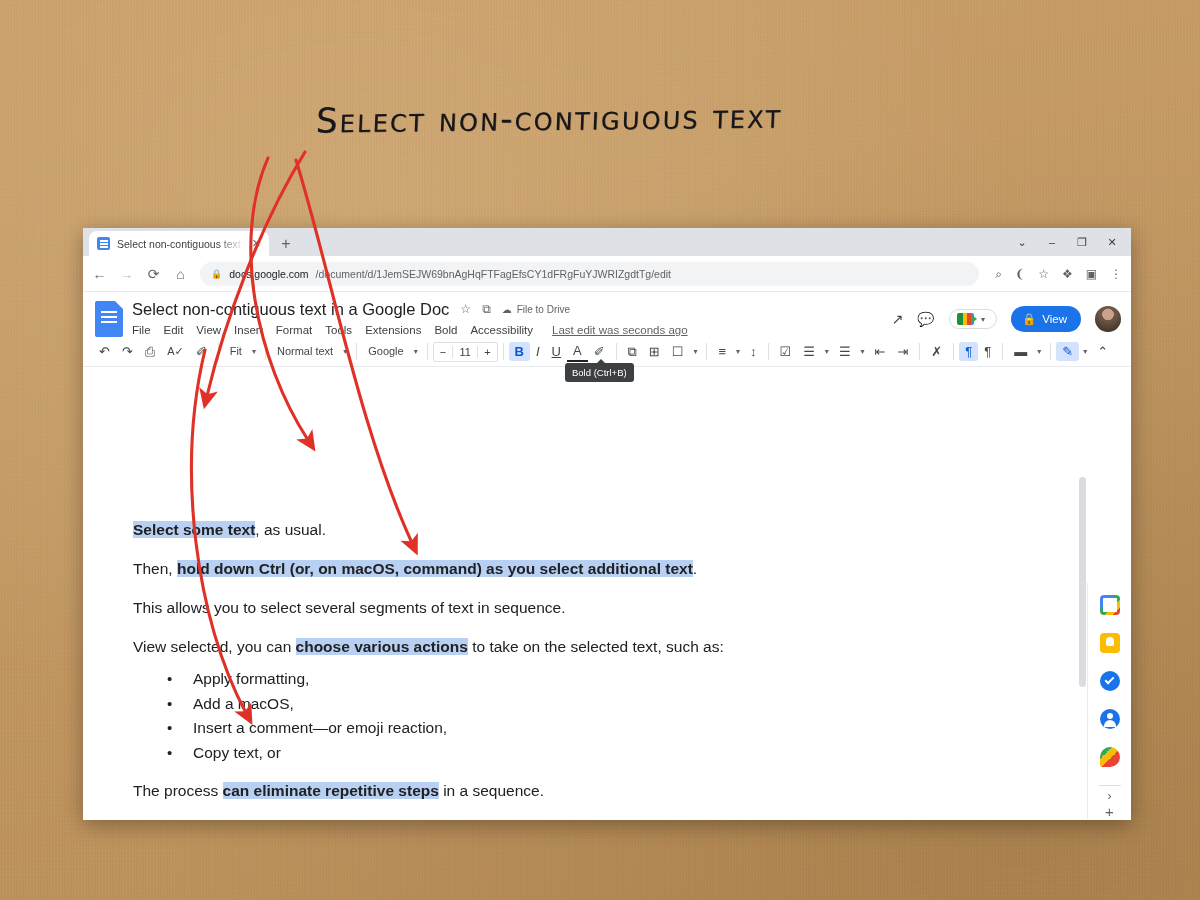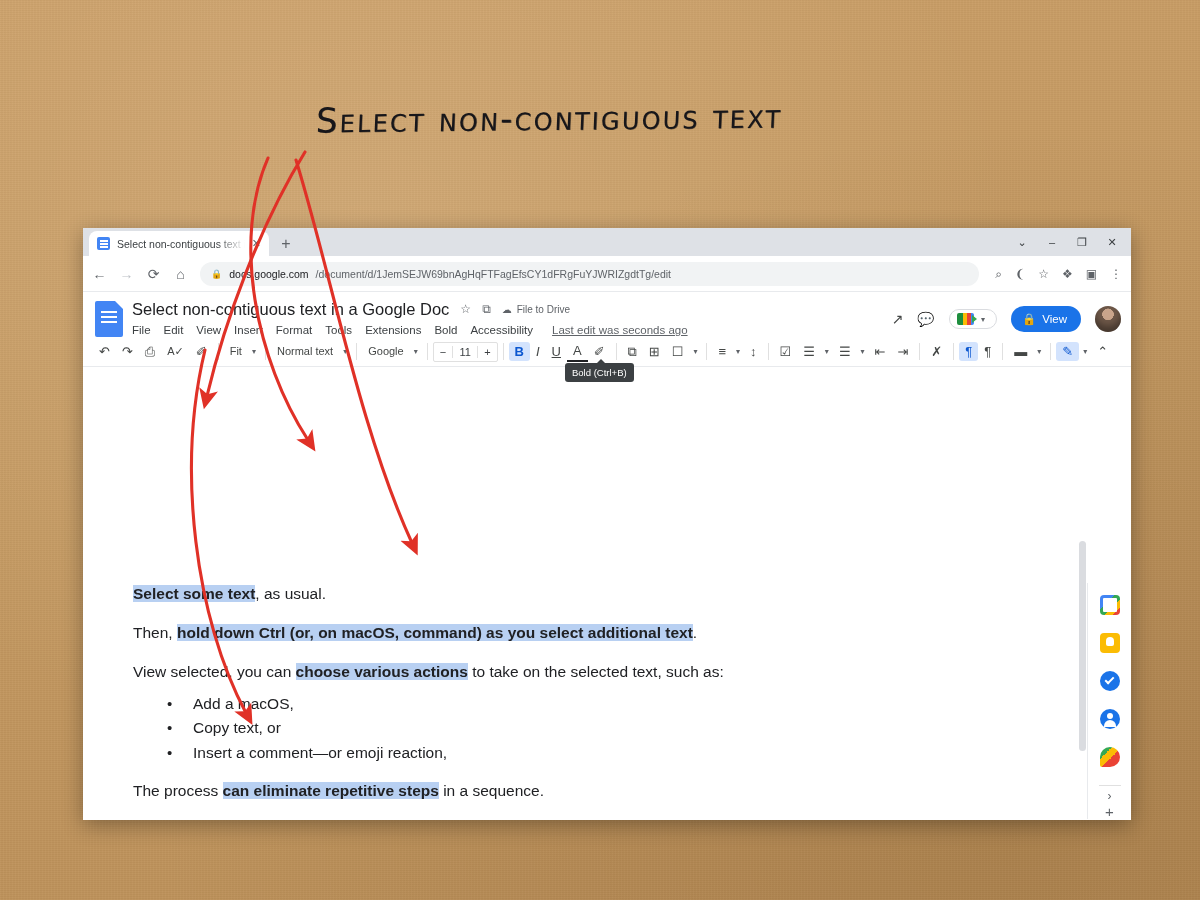--- a/index.html
+++ b/index.html
@@ -366,27 +366,29 @@
       <div class="tooltip">Bold (Ctrl+B)</div>
     </div>
 
     <div class="canvas">
       <div class="page">
 
         <p class="p"><span class="hl b">Select some text</span><span>, as usual.</span></p>
 
         <p class="p"><span>Then, </span><span class="hl b">hold down Ctrl (or, on macOS, command) as you select additional text</span><span>.</span></p>
 
+        <p class="p">This allows you to select several segments of text in sequence.</p>
 
         <p class="p"><span>View selected, you can </span><span class="hl b">choose various actions</span><span> to take on the selected text, such as:</span></p>
 
         <ul class="doclist">
+          <li>Apply formatting,</li>
           <li>Add a macOS,</li>
+          <li>Insert a comment—or emoji reaction,</li>
           <li>Copy text, or</li>
-          <li>Insert a comment—or emoji reaction,</li>
         </ul>
 
         <p class="p"><span>The process </span><span class="hl b">can eliminate repetitive steps</span><span> in a sequence.</span></p>
 
         <div class="doc-scroll"></div>
       </div>
 
       <div class="sidepanel">
         <div class="sp-ico" style="background:linear-gradient(135deg,#4285f4 0 35%,#34a853 35% 60%,#fbbc04 60% 80%,#ea4335 80% 100%);">
           <div style="position:absolute;inset:3px;background:#fff;border-radius:1px;"></div>

